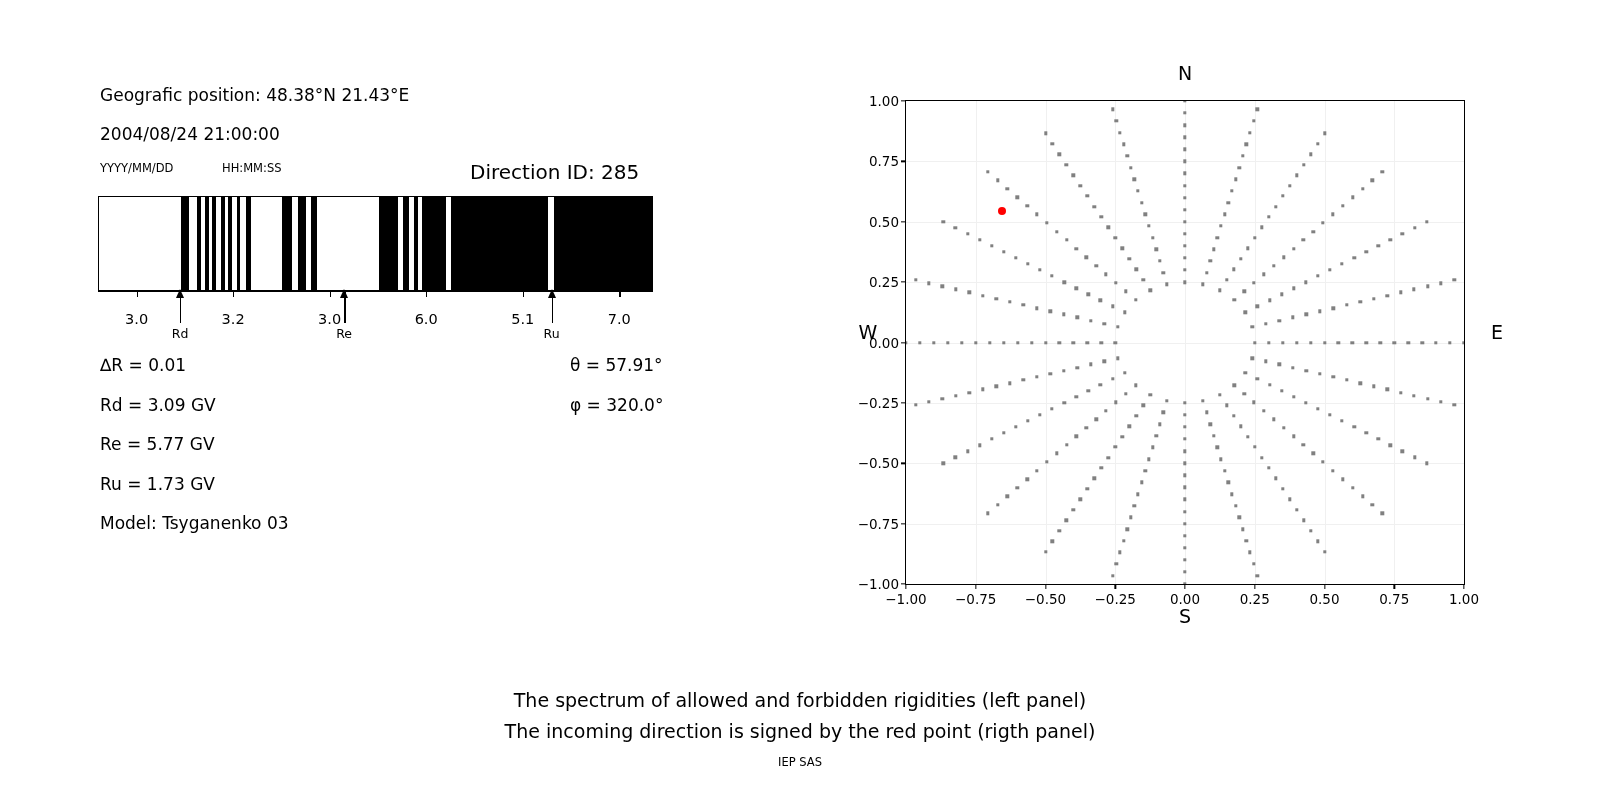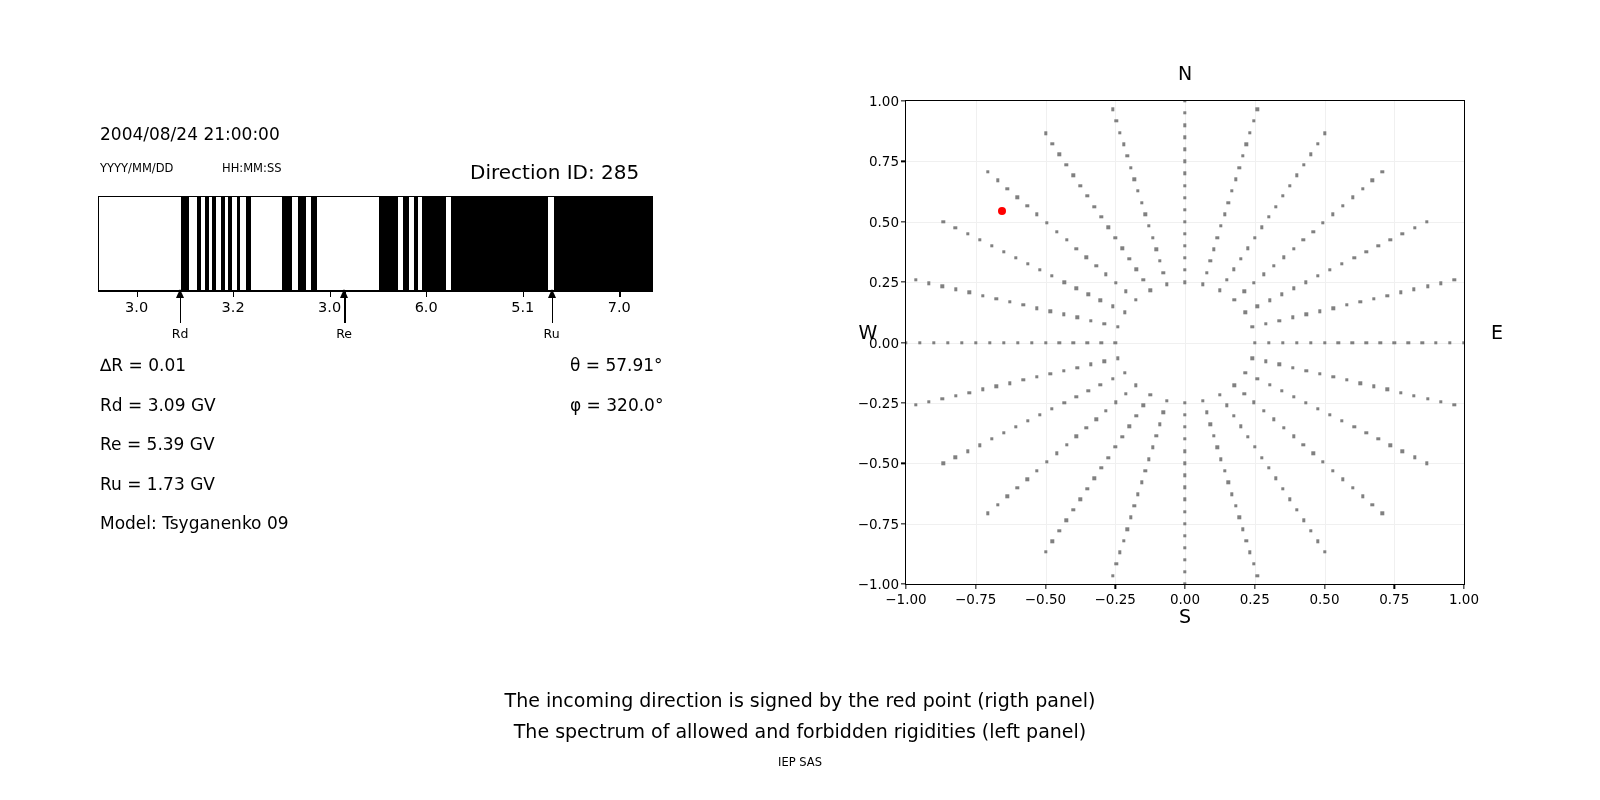--- a/index.html
+++ b/index.html
@@ -25,21 +25,21 @@
   #spectrum-box{
     left:98px;top:196px;width:555px;height:95px;
     border:1.3px solid #000;background:#fff;box-sizing:border-box;
   }
   #spectrum-bands{position:absolute;left:0;top:0;right:0;bottom:0;overflow:hidden;}
   .band{position:absolute;top:0;bottom:0;background:#000;}
 
   
   #spectrum-axis{left:98px;top:291px;width:555px;height:1.3px;background:#000;}
   .tick{position:absolute;top:0;width:1.3px;height:6px;background:#000;}
-  .tick-label{position:absolute;top:8px;font-size:14.5px;transform:translateX(-50%);white-space:nowrap;}
+  .tick-label{position:absolute;top:20px;font-size:14.5px;transform:translateX(-50%);white-space:nowrap;}
 
   
   .marker{position:absolute;top:-1px;}
   .marker .shaft{position:absolute;left:0;top:0;width:1.4px;height:33px;background:#000;}
   .marker .head{
     position:absolute;left:-3.8px;top:-1px;width:0;height:0;
     border-left:4.6px solid transparent;border-right:4.6px solid transparent;
     border-bottom:9px solid #000;
   }
   .marker .mlabel{position:absolute;top:36px;left:0;transform:translateX(-50%);font-size:12.5px;white-space:nowrap;}
@@ -81,20 +81,21 @@
   
   #caption{left:0;top:685px;width:1600px;text-align:center;}
   .caption-line{font-size:19px;line-height:31px;color:#000;}
   #footer{left:0;top:755px;width:1600px;text-align:center;font-size:11.5px;color:#000;}
 </style>
 </head>
 <body>
 
 <div class="abs" id="left-panel">
 
+  <div class="abs info-line" id="geo-position">Geografic position: 48.38°N 21.43°E</div>
 
   <div class="abs info-line" id="datetime">2004/08/24 21:00:00</div>
 
   <div class="abs" id="fmt-date">YYYY/MM/DD</div>
 
   <div class="abs" id="fmt-time">HH:MM:SS</div>
 
   <div class="abs" id="direction-id">Direction ID: 285</div>
 
   <div class="abs" id="spectrum-box">
@@ -144,23 +145,23 @@
       </div>
       <div class="marker" style="left: 453.652px;">
         <div class="shaft"></div>
         <div class="head"></div>
         <div class="mlabel">Ru</div>
       </div>
     </div>
 
   <div class="abs param param-left" style="top:355px;">∆R = 0.01</div>
   <div class="abs param param-left" style="top:395px;">Rd = 3.09 GV</div>
-  <div class="abs param param-left" style="top:434px;">Re = 5.39 GV</div>
+  <div class="abs param param-left" style="top:434px;">Re = 5.77 GV</div>
   <div class="abs param param-left" style="top:474px;">Ru = 1.73 GV</div>
-  <div class="abs param param-left" style="top:513px;">Model: Tsyganenko 09</div>
+  <div class="abs param param-left" style="top:513px;">Model: Tsyganenko 03</div>
 
   <div class="abs param param-right" style="top:355px;">θ = 57.91°</div>
   <div class="abs param param-right" style="top:395px;">φ = 320.0°</div>
 </div>
 
 <div class="abs" id="right-panel">
   <div class="compass" id="compass-n">N</div>
   <div class="compass" id="compass-s">S</div>
   <div class="compass" id="compass-w">W</div>
   <div class="compass" id="compass-e">E</div>
@@ -600,16 +601,16 @@
       <div class="ytickmark" style="top: 120.75px;"></div>
       <div class="ytick" style="top: 120.75px;">0.50</div>
       <div class="ytickmark" style="top: 60.375px;"></div>
       <div class="ytick" style="top: 60.375px;">0.75</div>
       <div class="ytickmark" style="top: 0px;"></div>
       <div class="ytick" style="top: 0px;">1.00</div>
     </div>
 </div>
 
 <div class="abs" id="caption">
+  <div class="caption-line">The spectrum of allowed and forbidden rigidities (left panel)</div>
   <div class="caption-line">The incoming direction is signed by the red point (rigth panel)</div>
-  <div class="caption-line">The spectrum of allowed and forbidden rigidities (left panel)</div>
 </div>
 <div class="abs" id="footer">IEP SAS</div>
 
 </body></html>

